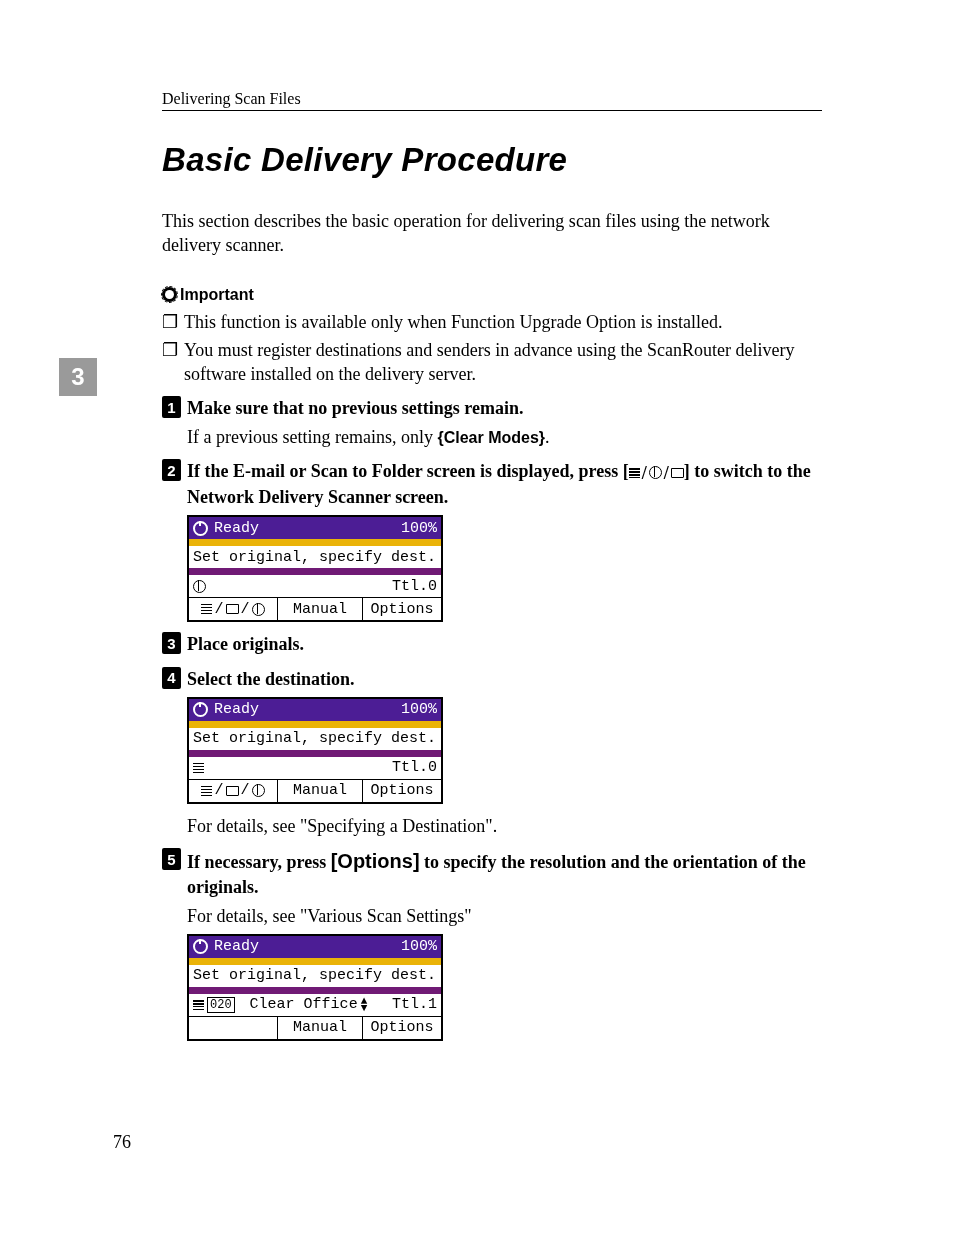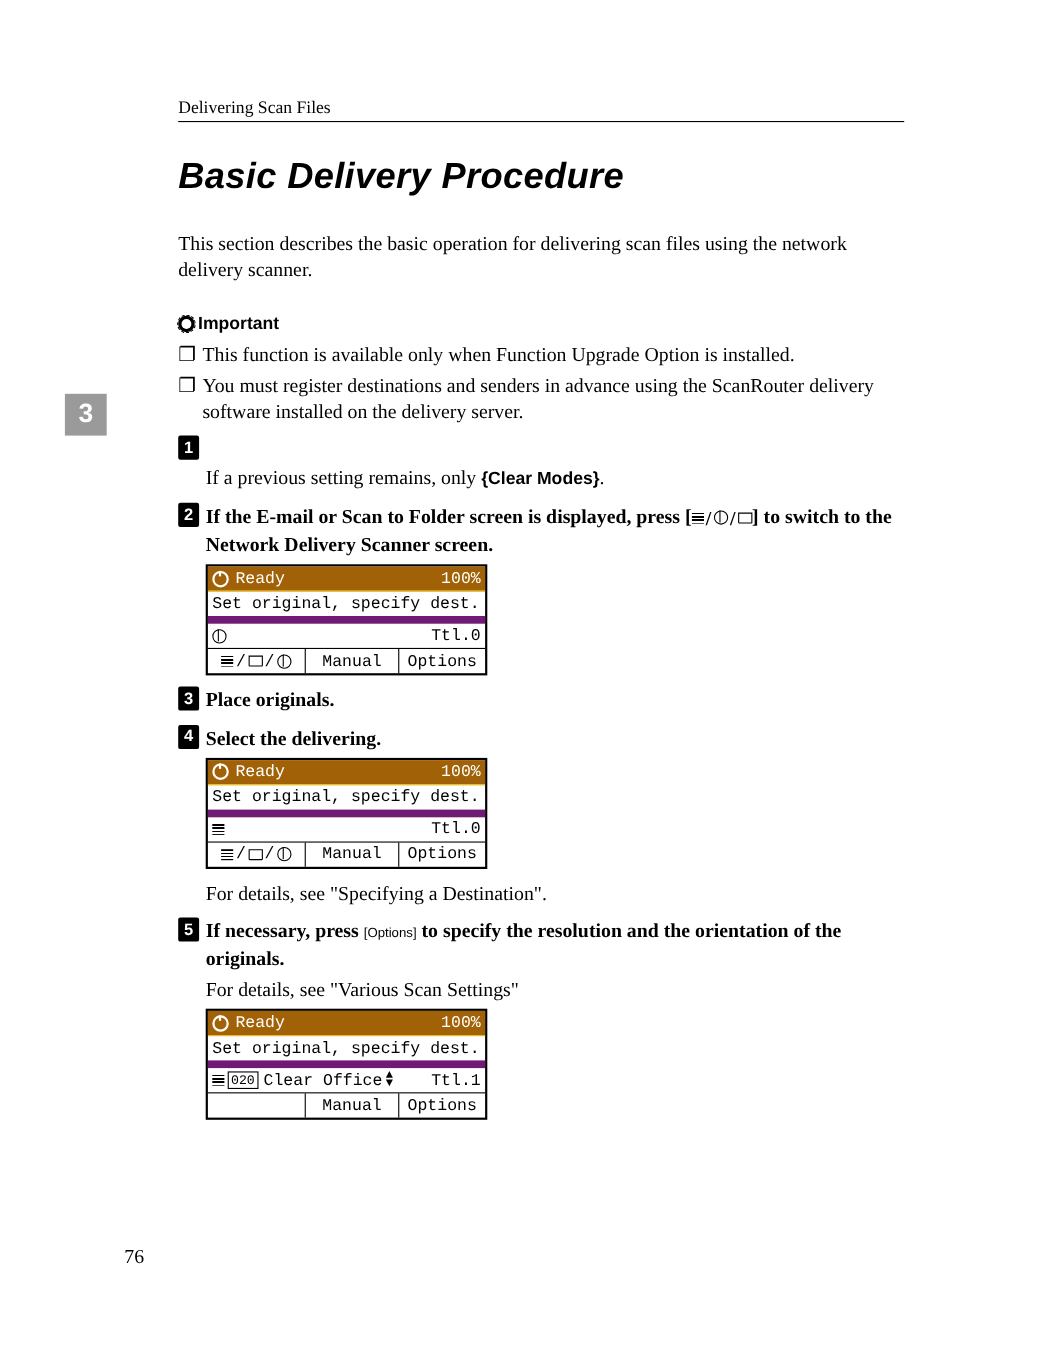--- a/index.html
+++ b/index.html
@@ -103,22 +103,22 @@
     margin-right: 6px;
     flex: 0 0 19px;
   }
   .step-text {
     font-weight: 700;
     font-size: 18px;
     line-height: 1.35;
   }
   .step-text .ui-key {
     font-family: Arial, Helvetica, sans-serif;
-    font-weight: 400;
-    font-size: 12px;
+    font-weight: 700;
+    font-size: 20px;
   }
   .step-sub {
     margin-left: 25px;
     font-size: 18px;
     line-height: 1.35;
     margin-bottom: 6px;
   }
   .step-sub .ui-key {
     font-family: Arial, Helvetica, sans-serif;
     font-weight: 700;
@@ -149,26 +149,26 @@
     font-size: 15px;
     background: #fff;
   }
   .lcd-row {
     display: flex;
     align-items: center;
     height: 22px;
     padding: 0 4px;
   }
   .lcd-top {
-    background: #a16207;
+    background: #4c1d95;
     color: #fff;
     justify-content: space-between;
   }
   .lcd-msg {
-    border-top: 1px solid #eab308;
+    border-top: 7px solid #eab308;
   }
   .lcd-dest {
     border-top: 7px solid #701a75;
     justify-content: space-between;
   }
   .lcd-bottom {
     border-top: 1px solid #000;
     display: flex;
     align-items: stretch;
     height: 22px;
@@ -234,21 +234,21 @@
   }
   .tiny-icon.list {
     width:11px; height:10px;
     background: repeating-linear-gradient(#000 0 1.5px, #fff 1.5px 3px);
   }
   .dest-code {
     display:inline-block;
     border:1px solid #000;
     font-size:12px;
     padding:0 2px;
-    margin-right:2px;
+    margin-right:12px;
   }
   .updown {
     font-size: 11px;
     line-height: 7px;
   }
   .page-number {
     position: absolute;
     left: 113px;
     top: 1132px;
     font-size: 18px;
@@ -284,20 +284,21 @@
       <span>This function is available only when Function Upgrade Option is installed.</span>
     </div>
     <div class="bullet-item">
       <span class="bullet-mark">❐</span>
       <span>You must register destinations and senders in advance using the ScanRouter delivery software installed on the delivery server.</span>
     </div>
   </div>
 
   <div class="step-line">
     <span class="step-num">1</span>
+    <span class="step-text">Make sure that no previous settings remain.</span>
   </div>
   <div class="step-sub">
     <span>If a previous setting remains, only </span><span class="ui-key">{Clear Modes}</span><span>.</span>
   </div>
 
   <div class="step-line">
     <span class="step-num">2</span>
     <span class="step-text">
       <span>If the E-mail or Scan to Folder screen is displayed, press [</span><span class="switch-icons"><span class="tiny-icon list"></span>/<span class="tiny-icon globe"></span>/<span class="tiny-icon folder"></span></span><span>] to switch to the Network Delivery Scanner screen.</span>
     </span>
@@ -325,21 +326,21 @@
     </div>
   </div>
 
   <div class="step-line">
     <span class="step-num">3</span>
     <span class="step-text">Place originals.</span>
   </div>
 
   <div class="step-line">
     <span class="step-num">4</span>
-    <span class="step-text">Select the delivering.</span>
+    <span class="step-text">Select the destination.</span>
   </div>
 
   <div class="lcd">
     <div class="lcd-row lcd-top">
       <span class="flex-gap">
           <span class="ready-icon"></span>
           <span>Ready</span>
         </span>
       <span>100%</span>
     </div>

